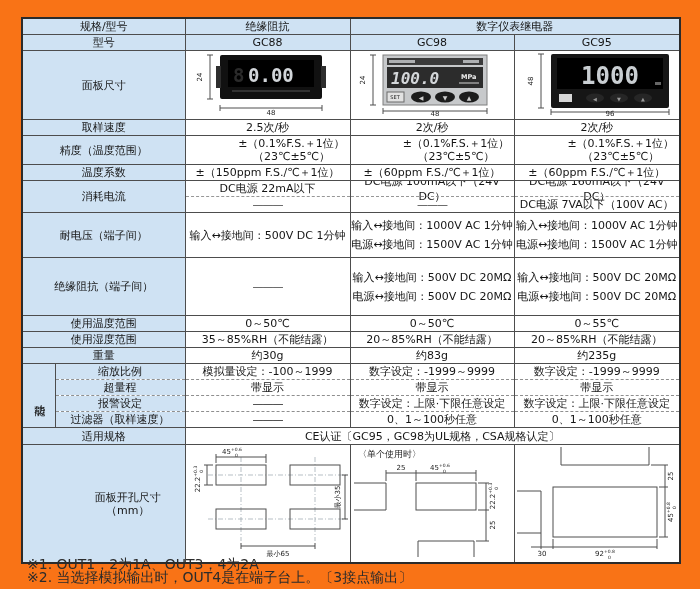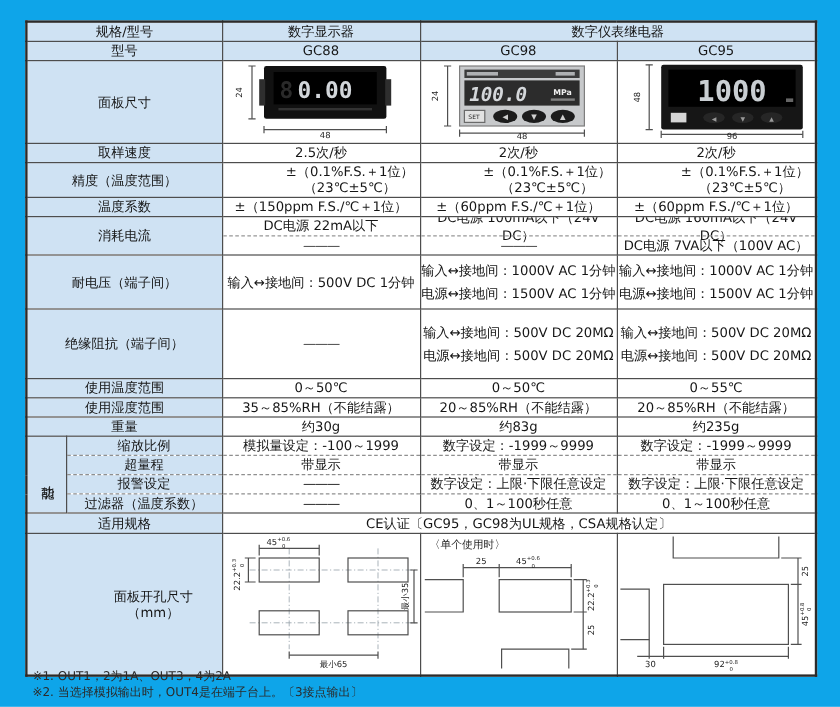--- a/index.html
+++ b/index.html
@@ -1,37 +1,37 @@
 <!DOCTYPE html>
 <html><head>
 <meta charset="utf-8">
 <style>
   html,body{margin:0;padding:0;}
   body{font-family:"DejaVu Sans",sans-serif;}
-  .page{position:relative;width:700px;height:589px;background:#0ea5e9;overflow:hidden;}
+  .page{position:relative;width:700px;height:589px;background:#f97316;overflow:hidden;}
   table.spec{position:absolute;left:21px;top:17px;border-collapse:collapse;table-layout:fixed;background:#ffffff;border:2px solid #2b2b2b;}
   .spec th,.spec td{border:1px solid #4d4d4d;font-weight:normal;font-size:11px;color:#151515;text-align:center;vertical-align:middle;padding:0;overflow:hidden;}
   .lbl{background:#cfe2f3;}
   .dbl{border-left:3px double #4d4d4d;}
   tr.h-head{height:16px;} tr.h-model{height:15px;} tr.h-panel{height:67px;margin-left:16px;}
   tr.h-sample{height:16px;} tr.h-acc{height:29px;} tr.h-tc{height:16px;}
   tr.h-cons{height:31px;} tr.h-wv{height:45px;} tr.h-ins{height:58px;}
   tr.h-tr{height:15px;} tr.h-hum{height:15px;} tr.h-wt{height:16px;}
   tr.h-fn{height:16px;} tr.h-std{height:17px;} tr.h-cut{height:118px;}
   .two div{line-height:13px;padding-left:48px;}
   .lines{font-size:10.5px;}
   .lines div{line-height:19px;}
   .vsplit{display:flex;flex-direction:column;}
   .vsplit>div{height:15px;display:flex;align-items:center;justify-content:center;}
   .vsplit>div+div{border-top:1px dashed #979797;}
   tr.fdash>th,tr.fdash>td{border-top:1px dashed #8f8f8f;}
   tr.fcut>th,tr.fcut>td{border-bottom-width:0;}
   .vert{writing-mode:vertical-rl;text-orientation:upright;margin:0 auto;line-height:1.1;letter-spacing:1px;}
   .blank{letter-spacing:-1px;color:#3c3c3c;}
-  .foot{position:absolute;left:27px;top:558px;font-size:10px;color:#2b2b2b;line-height:13px;text-align:left;}
+  .foot{position:absolute;left:27px;top:558px;font-size:14px;color:#2b2b2b;line-height:13px;text-align:left;}
   svg text{font-family:"DejaVu Sans",sans-serif;}
   .dl{stroke:#4f4f4f;stroke-width:1;fill:none;}
   .cl{stroke:#9aa4ad;stroke-width:0.7;fill:none;stroke-dasharray:5 2 1 2;}
   .orect{stroke:#4f4f4f;stroke-width:1;fill:none;}
   .dt{font-size:7px;fill:#222;}
   .tol{font-size:4.5px;}
   .seg{font-family:"DejaVu Sans Mono",monospace;font-weight:bold;}
 </style>
 </head>
 <body>
@@ -43,21 +43,21 @@
     <col style="width:33px">
         <col style="width:130px">
         <col style="width:165px">
         <col style="width:164px">
         <col style="width:166px">
   </colgroup>
 
   <tbody>
         <tr class="h-head">
     <th class="lbl" colspan="2">规格/型号</th>
-    <th class="lbl">数字显示器</th>
+    <th class="lbl">绝缘阻抗</th>
     <th class="lbl dbl" colspan="2">数字仪表继电器</th>
   </tr>
 
   <tr class="h-model">
     <th class="lbl" colspan="2">型号</th>
     <td class="lbl">GC88</td>
     <td class="lbl dbl">GC98</td>
     <td class="lbl">GC95</td>
   </tr>
 
@@ -253,21 +253,21 @@
     <td class="dbl">带显示</td>
     <td>带显示</td>
   </tr>
   <tr class="h-fn fdash fcut">
     <th class="lbl">报警设定</th>
     <td class="blank">———</td>
     <td class="dbl">数字设定：上限·下限任意设定</td>
     <td>数字设定：上限·下限任意设定</td>
   </tr>
   <tr class="h-fn fdash">
-    <th class="lbl">过滤器（温度系数）</th>
+    <th class="lbl">过滤器（取样速度）</th>
     <td class="blank">———</td>
     <td class="dbl">0、1～100秒任意</td>
     <td>0、1～100秒任意</td>
   </tr>
 
   <tr class="h-std">
     <th class="lbl" colspan="2">适用规格</th>
     <td colspan="3">CE认证〔GC95，GC98为UL规格，CSA规格认定〕</td>
   </tr>
 

